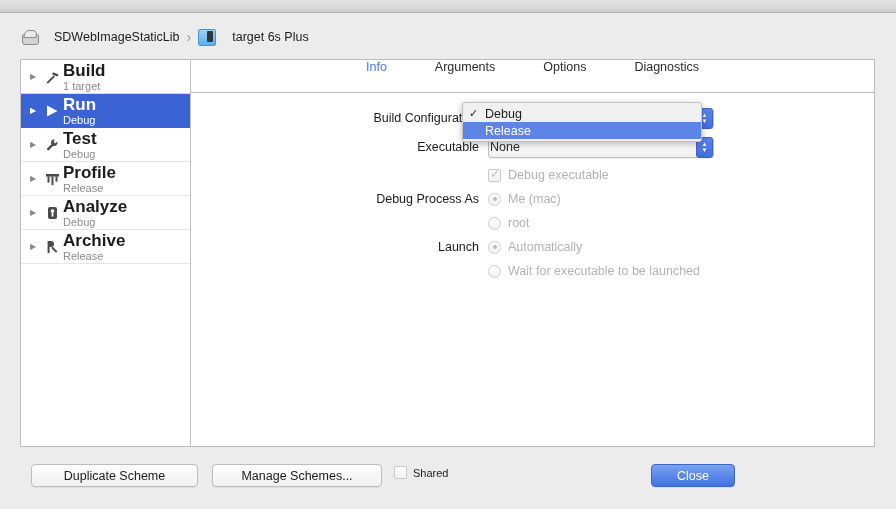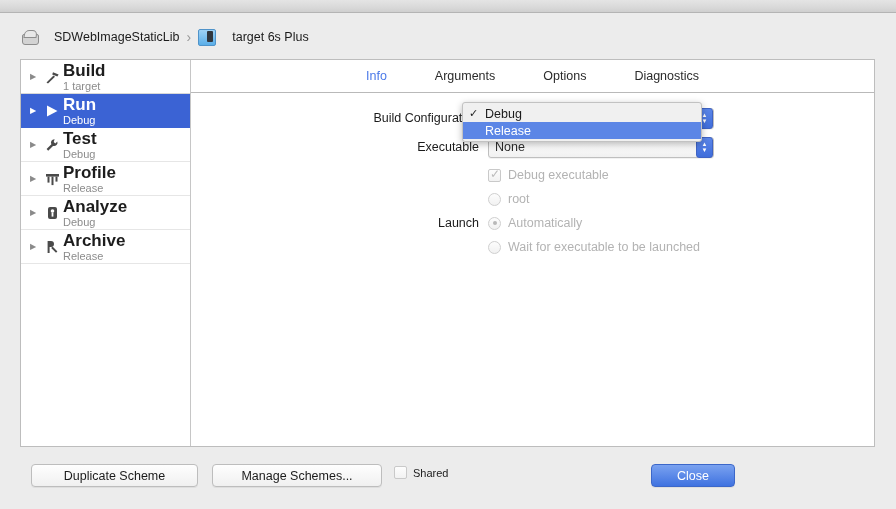--- a/index.html
+++ b/index.html
@@ -154,21 +154,20 @@
   
   .content {
     position: absolute;
     left: 170px; top: 0;
     right: 0; bottom: 0;
   }
   .tabbar {
     height: 32px;
     border-bottom: 1px solid #b9b9b9;
     display: flex;
-    align-items: center;
     justify-content: center;
     gap: 44px;
     background: #fff;
   }
   .tab {
     font-size: 12.5px;
     color: #2b2b2b;
     padding: 0 2px;
   }
   .tab.active { color: #4a79e8; }
@@ -198,21 +197,21 @@
     height: 21px;
     box-sizing: border-box;
     border: 1px solid #bfbfbf;
     border-radius: 3px;
     background: linear-gradient(to bottom, #ffffff, #f1f1f1);
     position: relative;
     font-size: 12.5px;
     color: #2c2c2c;
     display: flex;
     align-items: center;
-    padding-left: 6px;
+    padding-left: 1px;
     box-shadow: 0 1px 0 rgba(0,0,0,0.05);
   }
   .popup-arrow {
     position: absolute;
     right: 0; top: -1px;
     width: 17px; height: 21px;
     border-radius: 3px;
     background: linear-gradient(to bottom, #5b86e8, #3f6ddb);
     border: 1px solid #3f63c4;
     box-sizing: border-box;
@@ -483,20 +482,25 @@
           </span>
         </span>
       </div>
 
       <div class="check-row">
         <span class="check-indent"></span>
         <span class="checkbox checked"></span>
         <span class="ctrl-label">Debug executable</span>
       </div>
 
+      <div class="radio-row">
+        <span class="field-label">Debug Process As</span>
+        <span class="radio selected"></span>
+        <span class="ctrl-label">Me (mac)</span>
+      </div>
 
       <div class="radio-row">
         <span class="check-indent"></span>
         <span class="radio"></span>
         <span class="ctrl-label">root</span>
       </div>
 
       <div class="radio-row">
         <span class="field-label">Launch</span>
         <span class="radio selected"></span>

